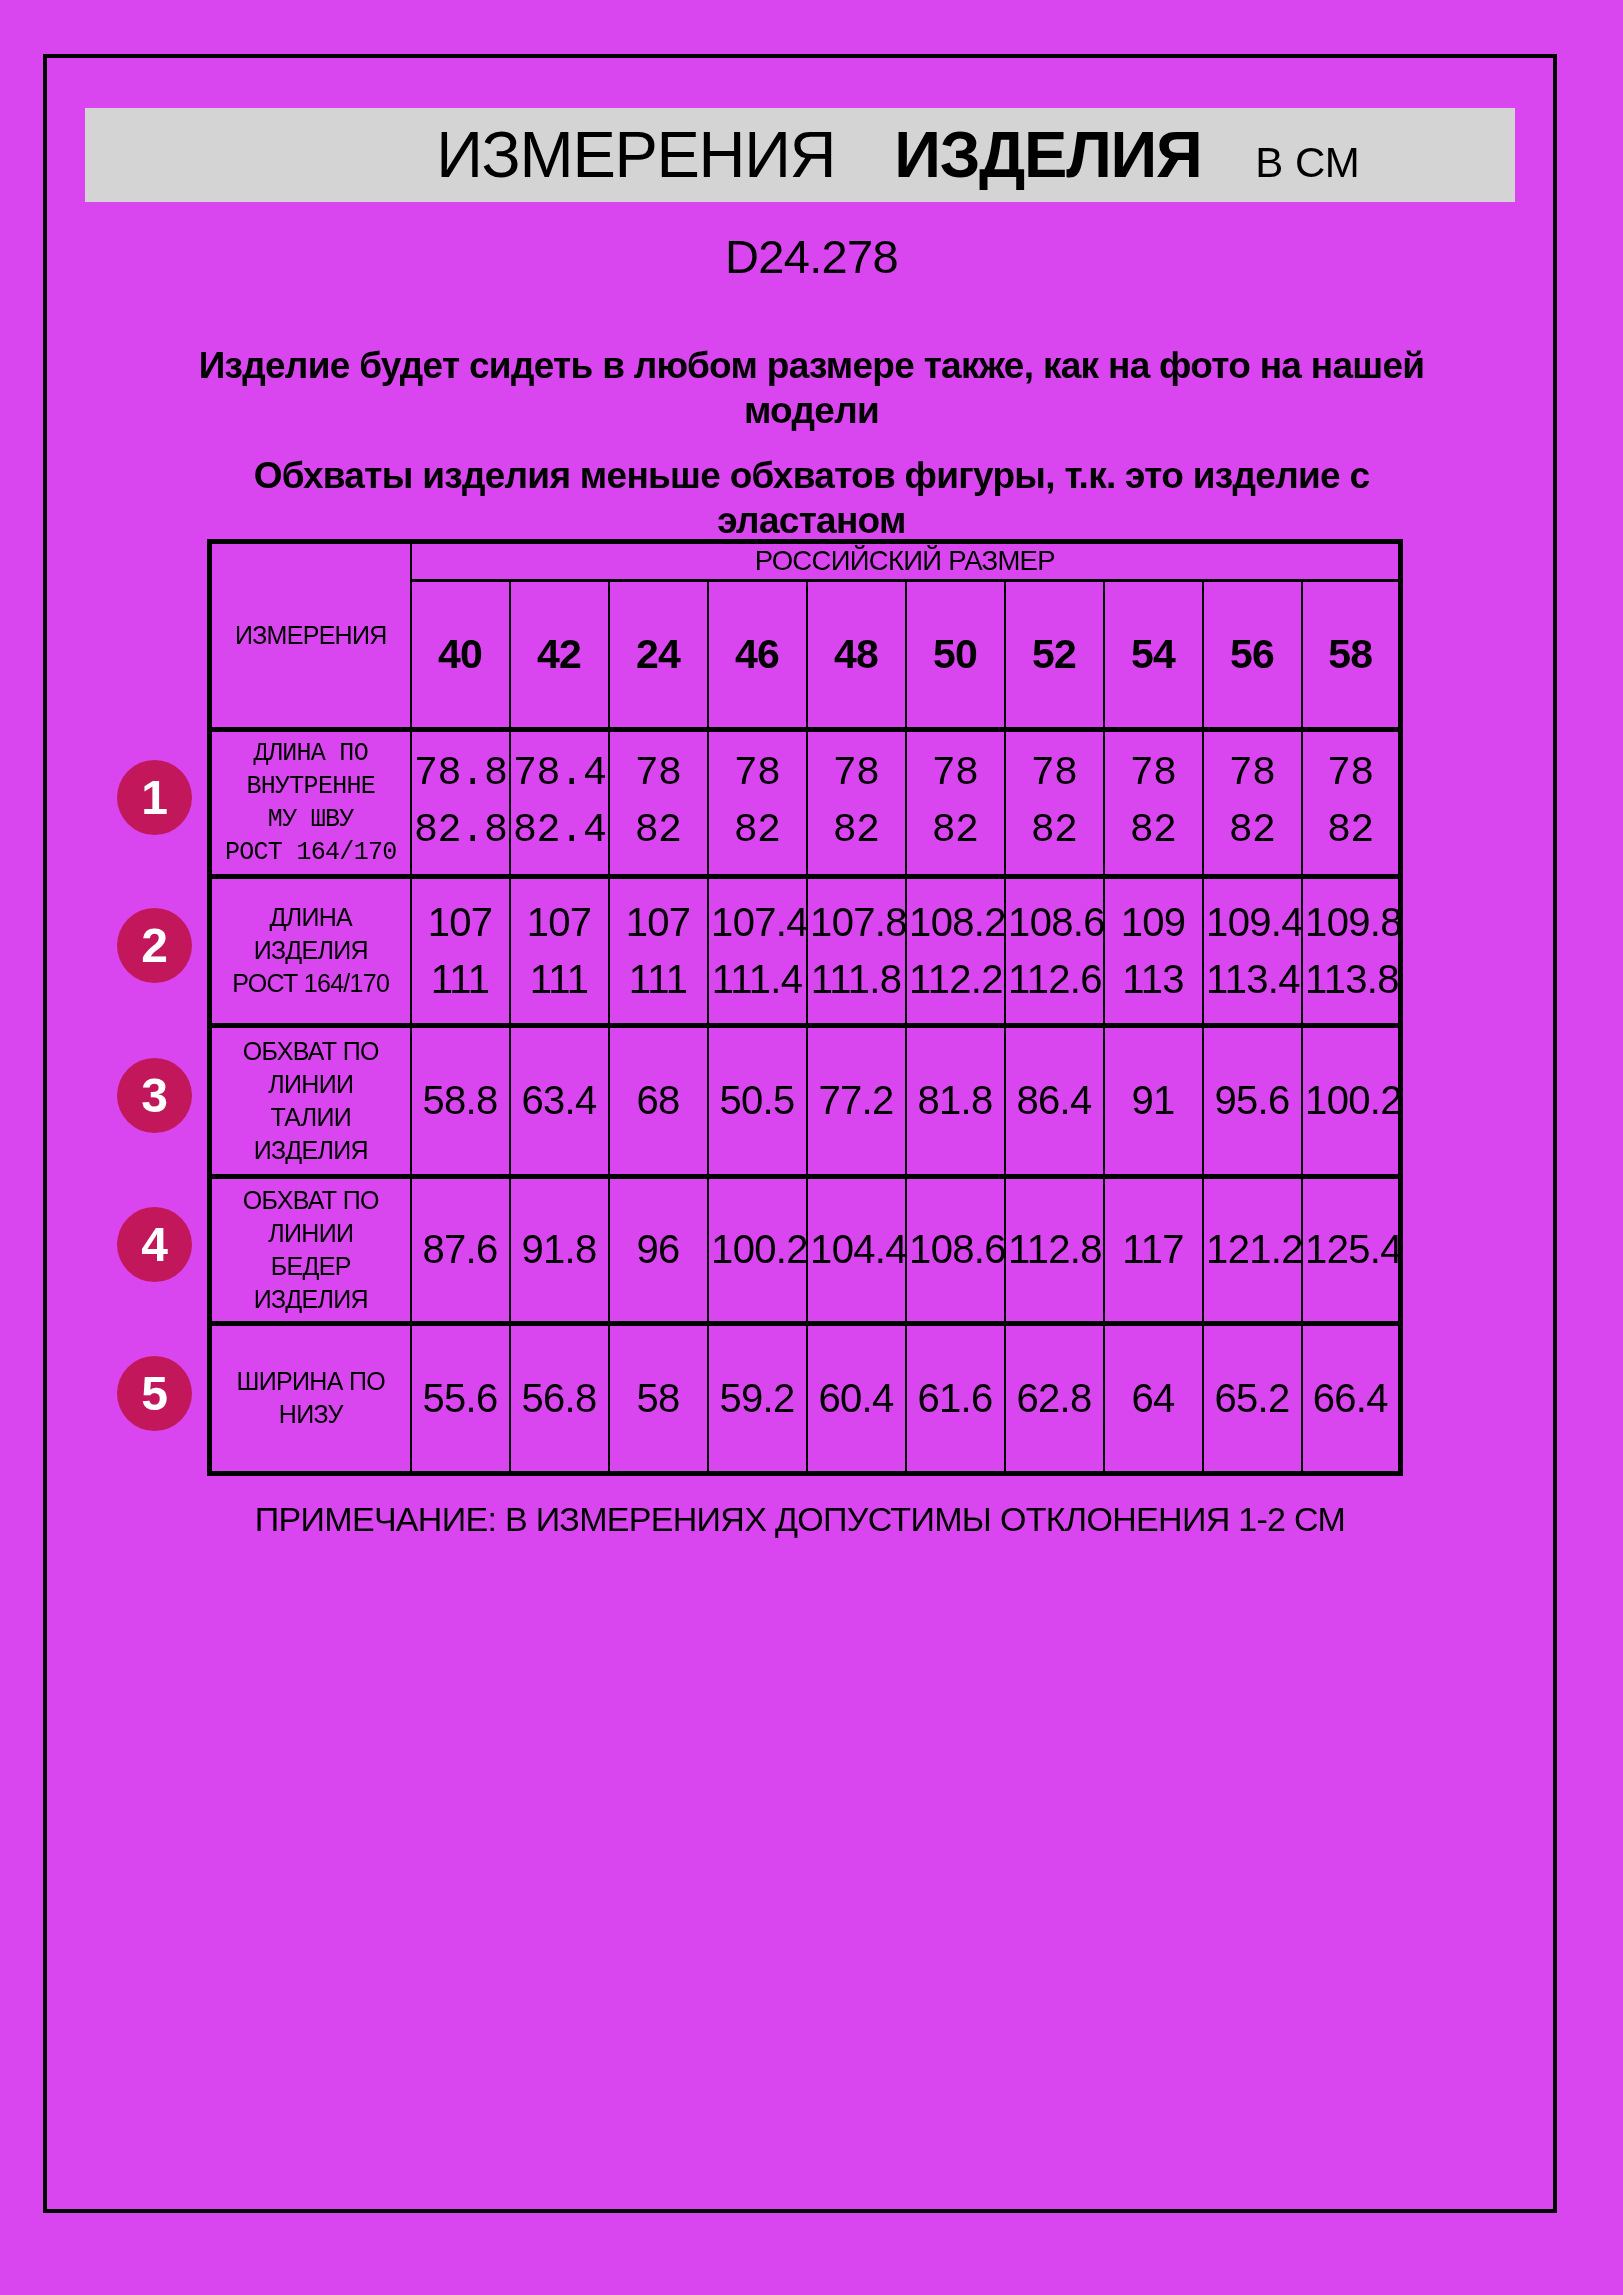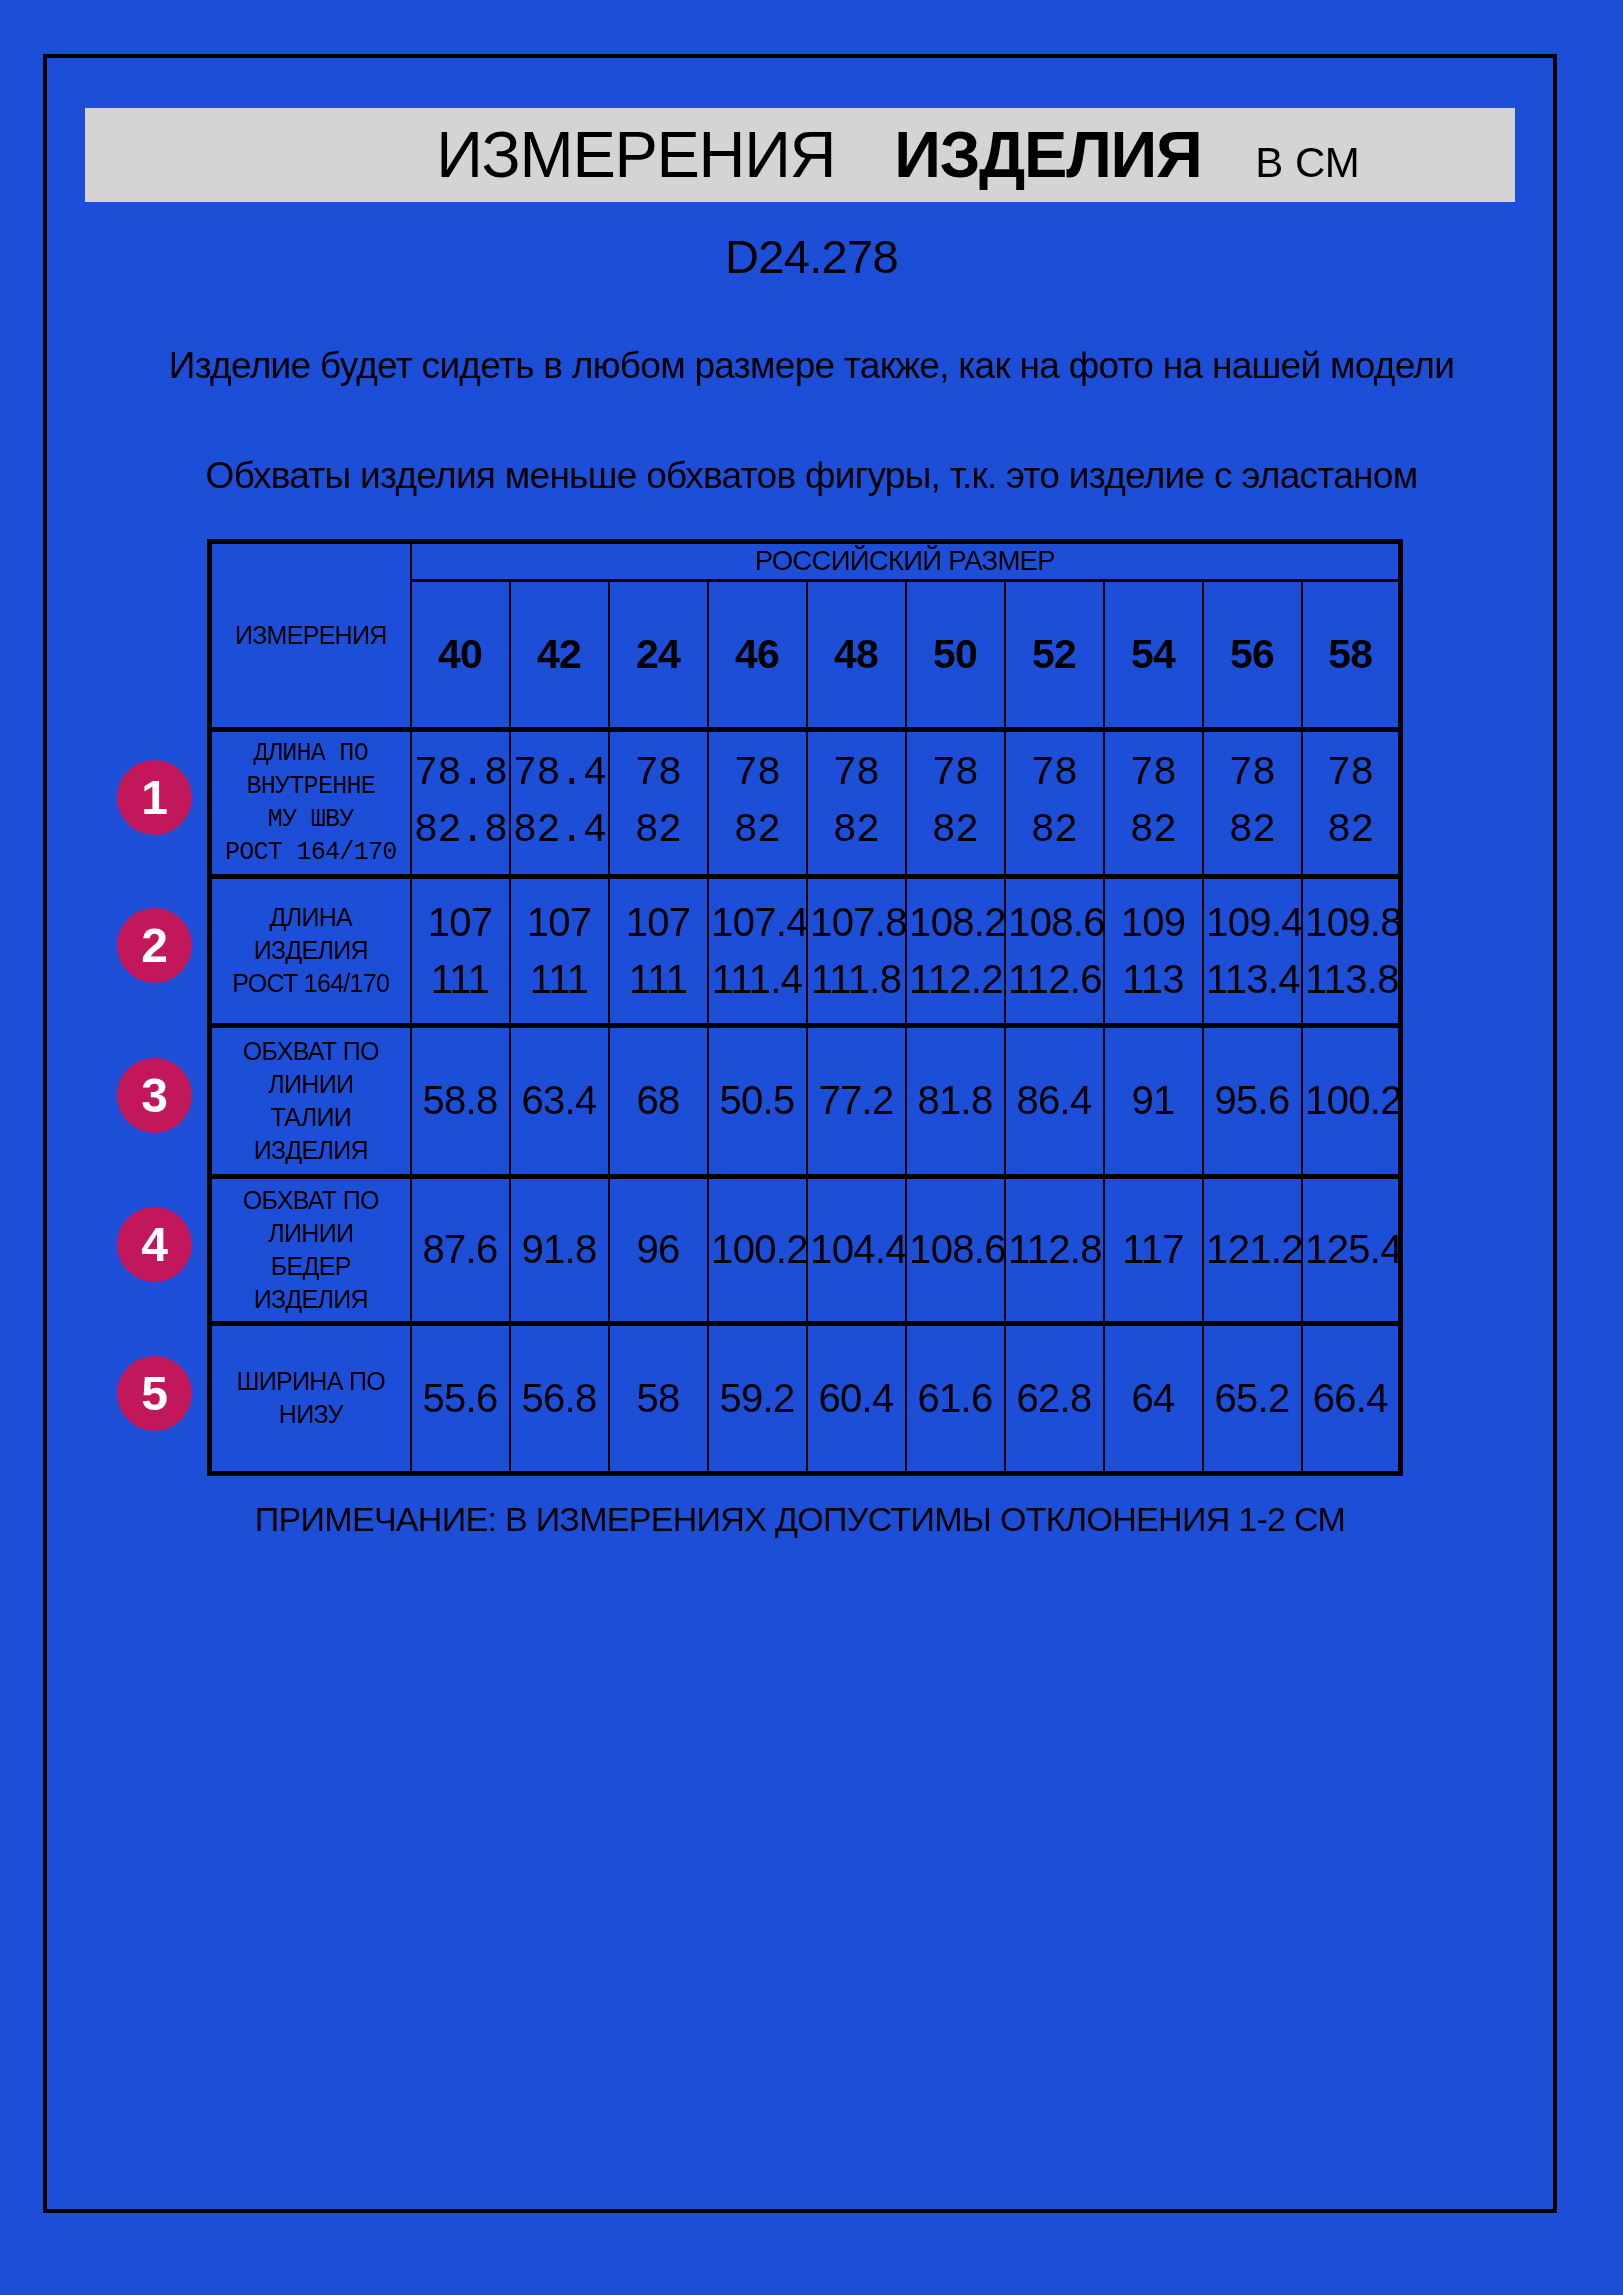--- a/index.html
+++ b/index.html
@@ -1,20 +1,20 @@
 <!DOCTYPE html>
 <html style="font-size:10.5px"><head>
 <meta charset="utf-8">
 <style>
   html, body { margin: 0; padding: 0; background: #ffffff; }
   .page {
     position: relative;
     width: 1623px;
     height: 2295px;
-    background: #1d4ed8;
+    background: #d946ef;
     font-family: "Liberation Sans", sans-serif;
     color: #000;
     overflow: hidden;
   }
   .frame {
     position: absolute;
     left: 43px; top: 54px;
     width: 1514px; height: 2159px;
     box-sizing: border-box;
     border: 4.6px solid #000;
@@ -43,20 +43,21 @@
     letter-spacing: -0.7px;
   }
   .subtitle {
     position: absolute;
     left: 157px;
     width: 1309px;
     text-align: center;
     font-size: 37px;
     line-height: 1.22;
     letter-spacing: -0.7px;
+    font-weight: bold;
   }
   .sub1 { top: 306px; }
   .sub2 { top: 416px; }
 
   table.size-table {
     position: absolute;
     left: 207px; top: 539px;
     width: 1193px;
     border-collapse: collapse;
     table-layout: fixed;

